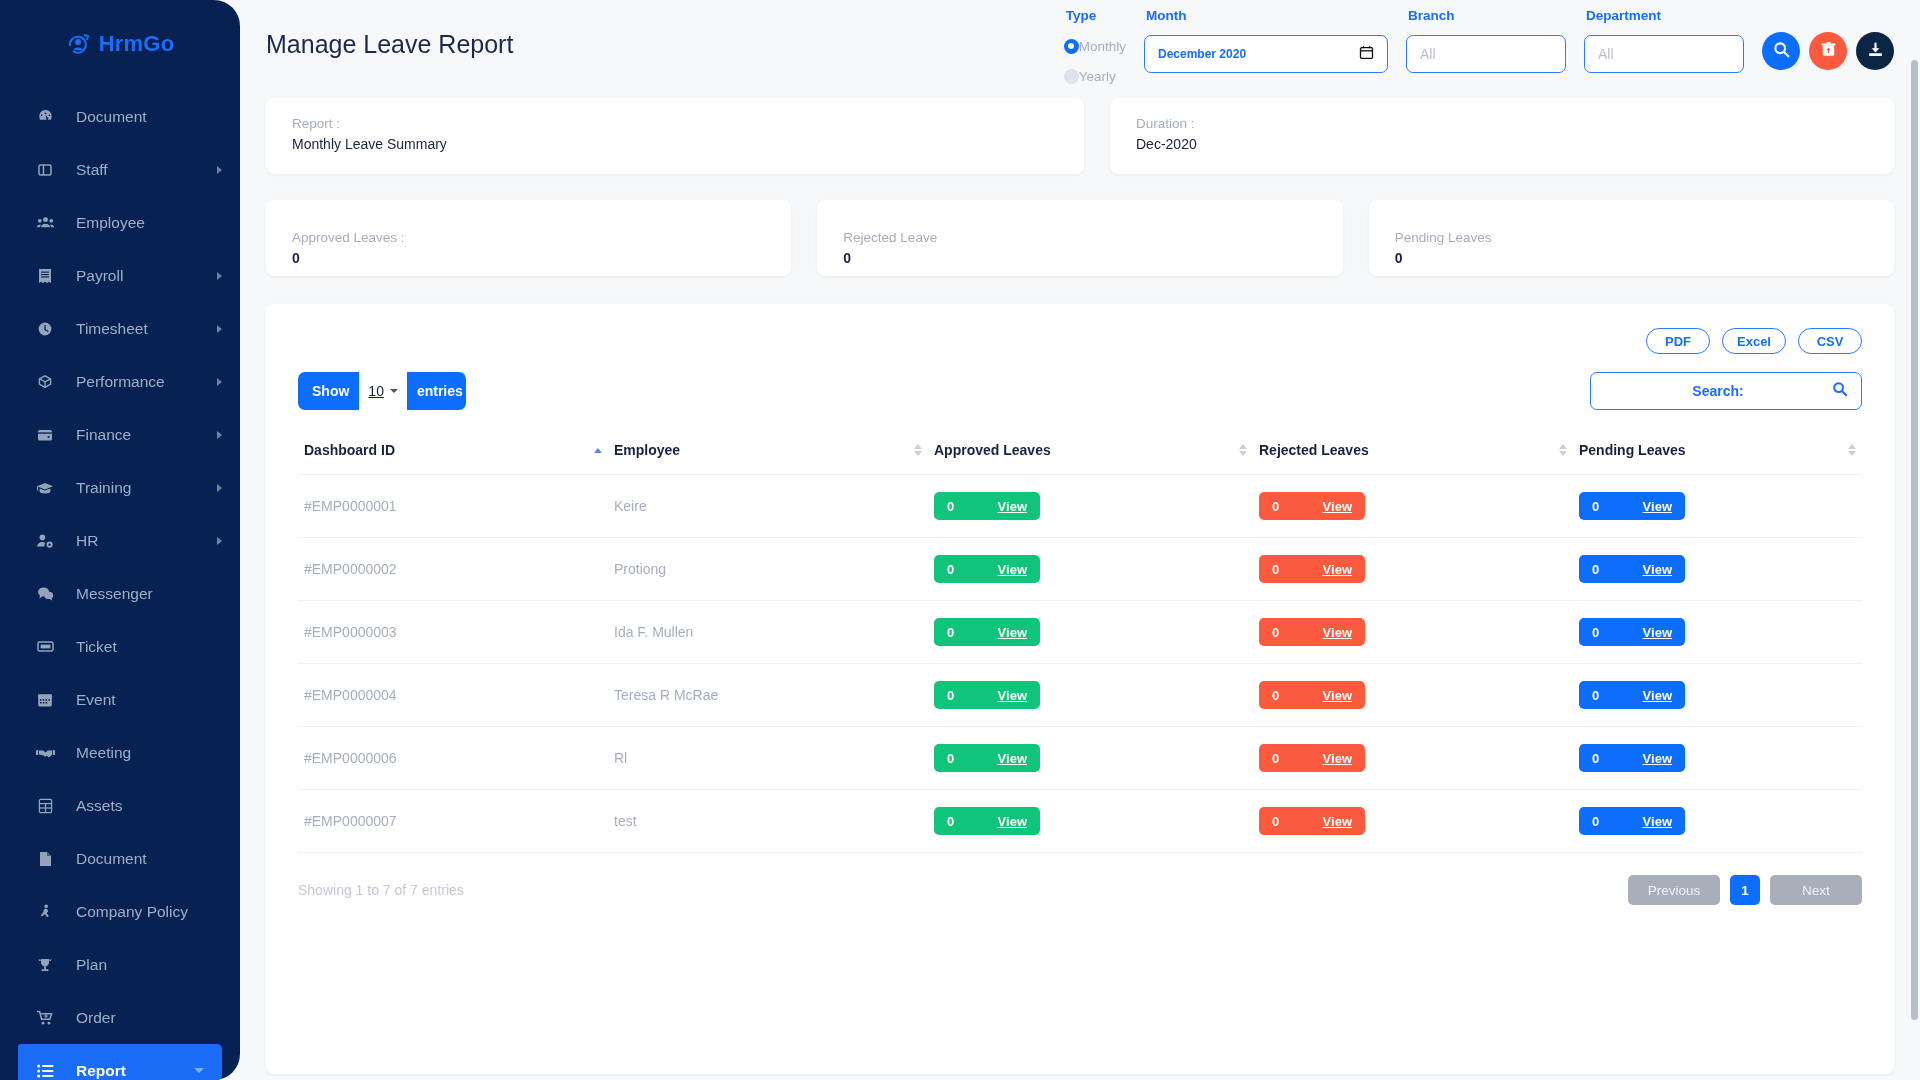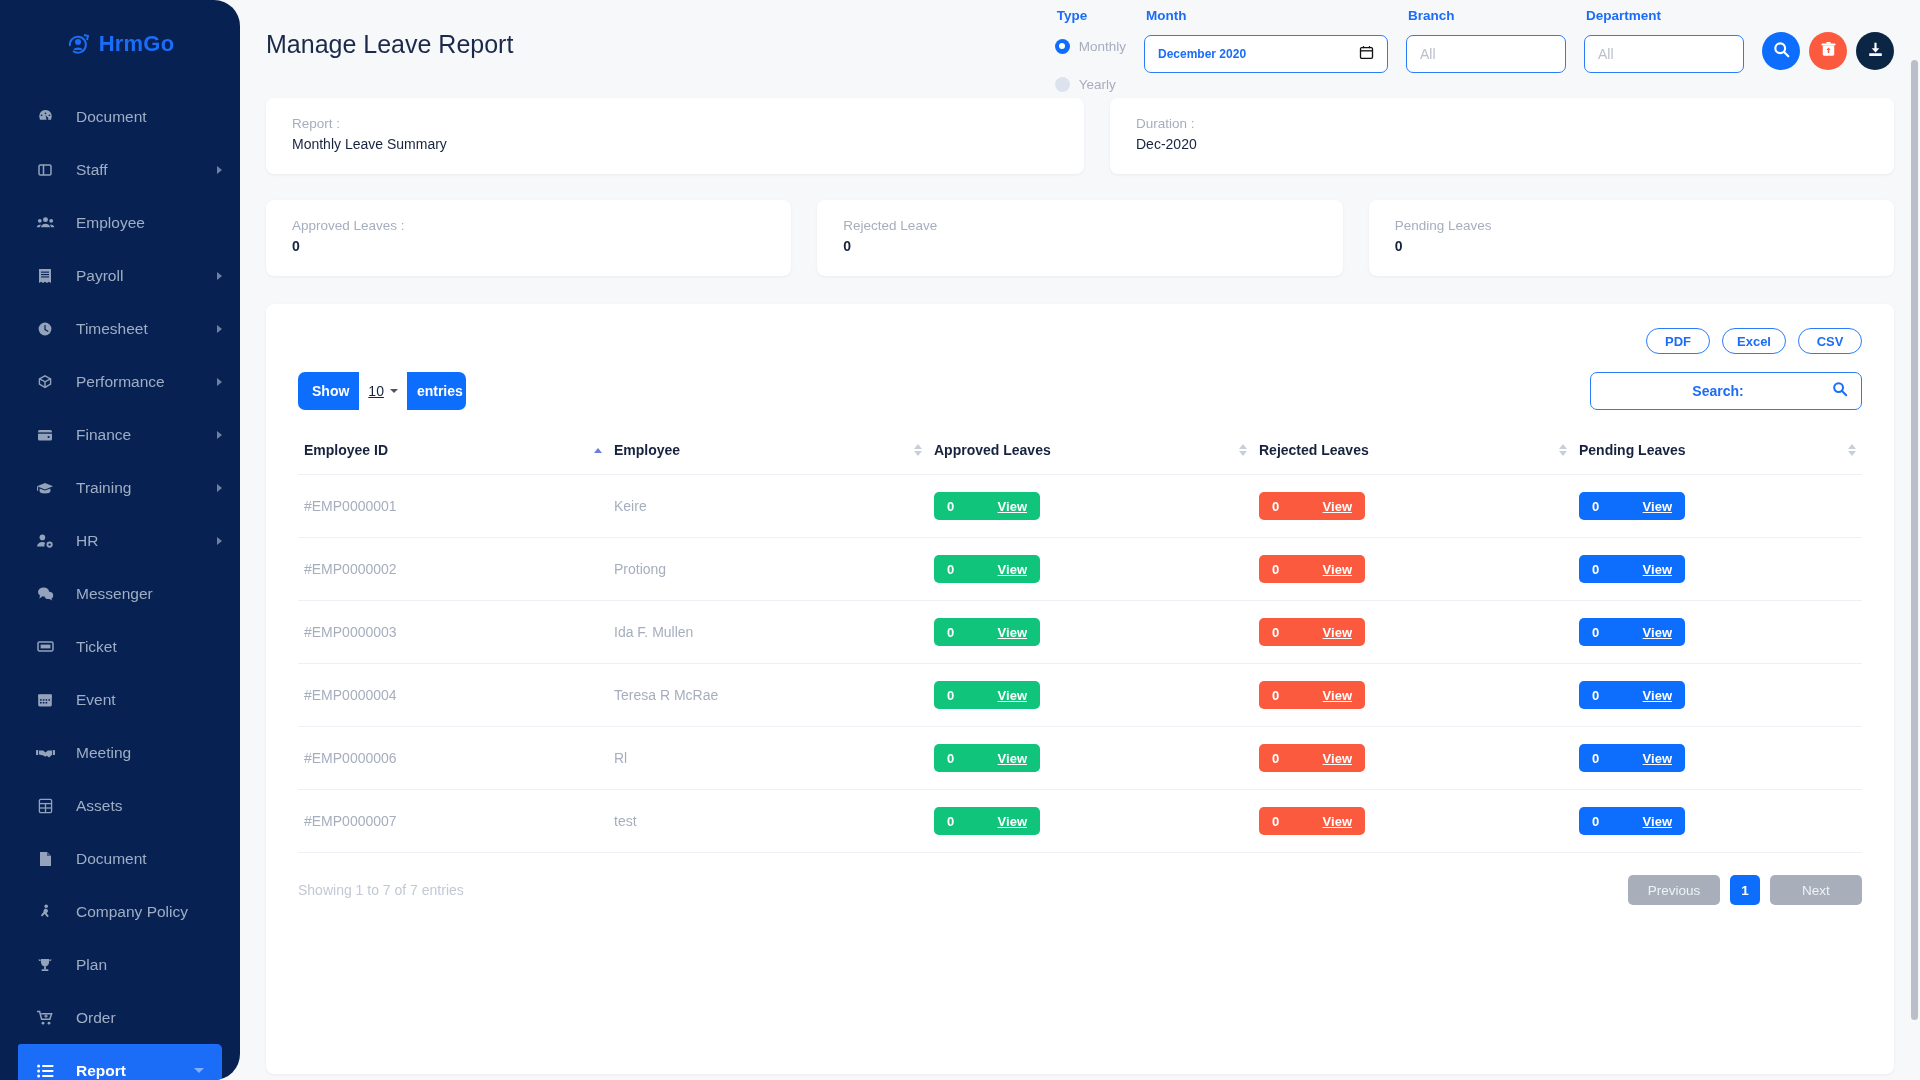--- a/index.html
+++ b/index.html
@@ -81,22 +81,22 @@
   }
   .filters {
     margin-left: auto; display: flex; align-items: flex-start; gap: 18px;
     padding-top: 0px;
   }
   .filter-group { display: flex; flex-direction: column; }
   .filter-label {
     color: #1B6DF8; font-size: 13.5px; font-weight: bold;
     margin-bottom: 12px; margin-left: 2px;
   }
-  .radio-row { display: flex; align-items: center; gap: 9px; height: 22px; }
-  .radio-row + .radio-row { margin-top: 16px; }
+  .radio-row { display: flex; align-items: center; height: 22px; }
+  .radio-row + .radio-row { margin-top: 8px; }
   .radio {
     width: 15px; height: 15px; border-radius: 50%;
     background: #DDE3EE; position: relative; flex: 0 0 15px;
   }
   .radio.on { background: #0D6EFD; }
   .radio.on::after {
     content: ""; position: absolute; left: 4.5px; top: 4.5px;
     width: 6px; height: 6px; border-radius: 50%; background: #fff;
   }
   .radio-text { color: #A6AEBE; font-size: 13.5px; }
@@ -132,21 +132,21 @@
   .card-report { flex: 0 0 818px; height: 76px; padding: 18px 26px; }
   .card-duration { flex: 1; height: 76px; padding: 18px 26px; }
   .card .k { color: #A6AEBE; font-size: 13.5px; margin-bottom: 5px; }
   .card .v { color: #17233E; font-size: 14px; font-weight: normal; }
 
   .stats-row { display: flex; gap: 26px; margin-top: 26px; }
   .stat {
     flex: 1; background: #fff; border-radius: 8px; height: 76px;
     padding: 18px 26px; box-shadow: 0 1px 3px rgba(20,40,80,.06);
   }
-  .stat .k { color: #A6AEBE; font-size: 13.5px; margin-bottom: 5px; }
+  .stat .k { color: #A6AEBE; font-size: 13.5px; margin-bottom: 5px; margin-top: 12px; }
   .stat .v { color: #17233E; font-size: 14px; font-weight: bold; }
 
   
   .panel {
     background: #fff; border-radius: 8px; margin-top: 28px;
     padding: 24px 32px 0 32px; height: 770px;
     box-shadow: 0 1px 3px rgba(20,40,80,.06);
     position: relative;
   }
   .export-row { display: flex; justify-content: flex-end; gap: 12px; }
@@ -623,21 +623,21 @@
               </svg>
           </span>
         </div>
       </div>
 
       <table>
         <thead>
           <tr>
             <th class="col-id">
               <div class="th-in">
-                <span>Employee ID</span>
+                <span>Dashboard ID</span>
                 <span class="sorts">
                     <span class="srt asc">
                       <span class="up"></span>
                     </span>
                   </span>
               </div>
             </th>
             <th class="col-emp">
               <div class="th-in">
                 <span>Employee</span>

